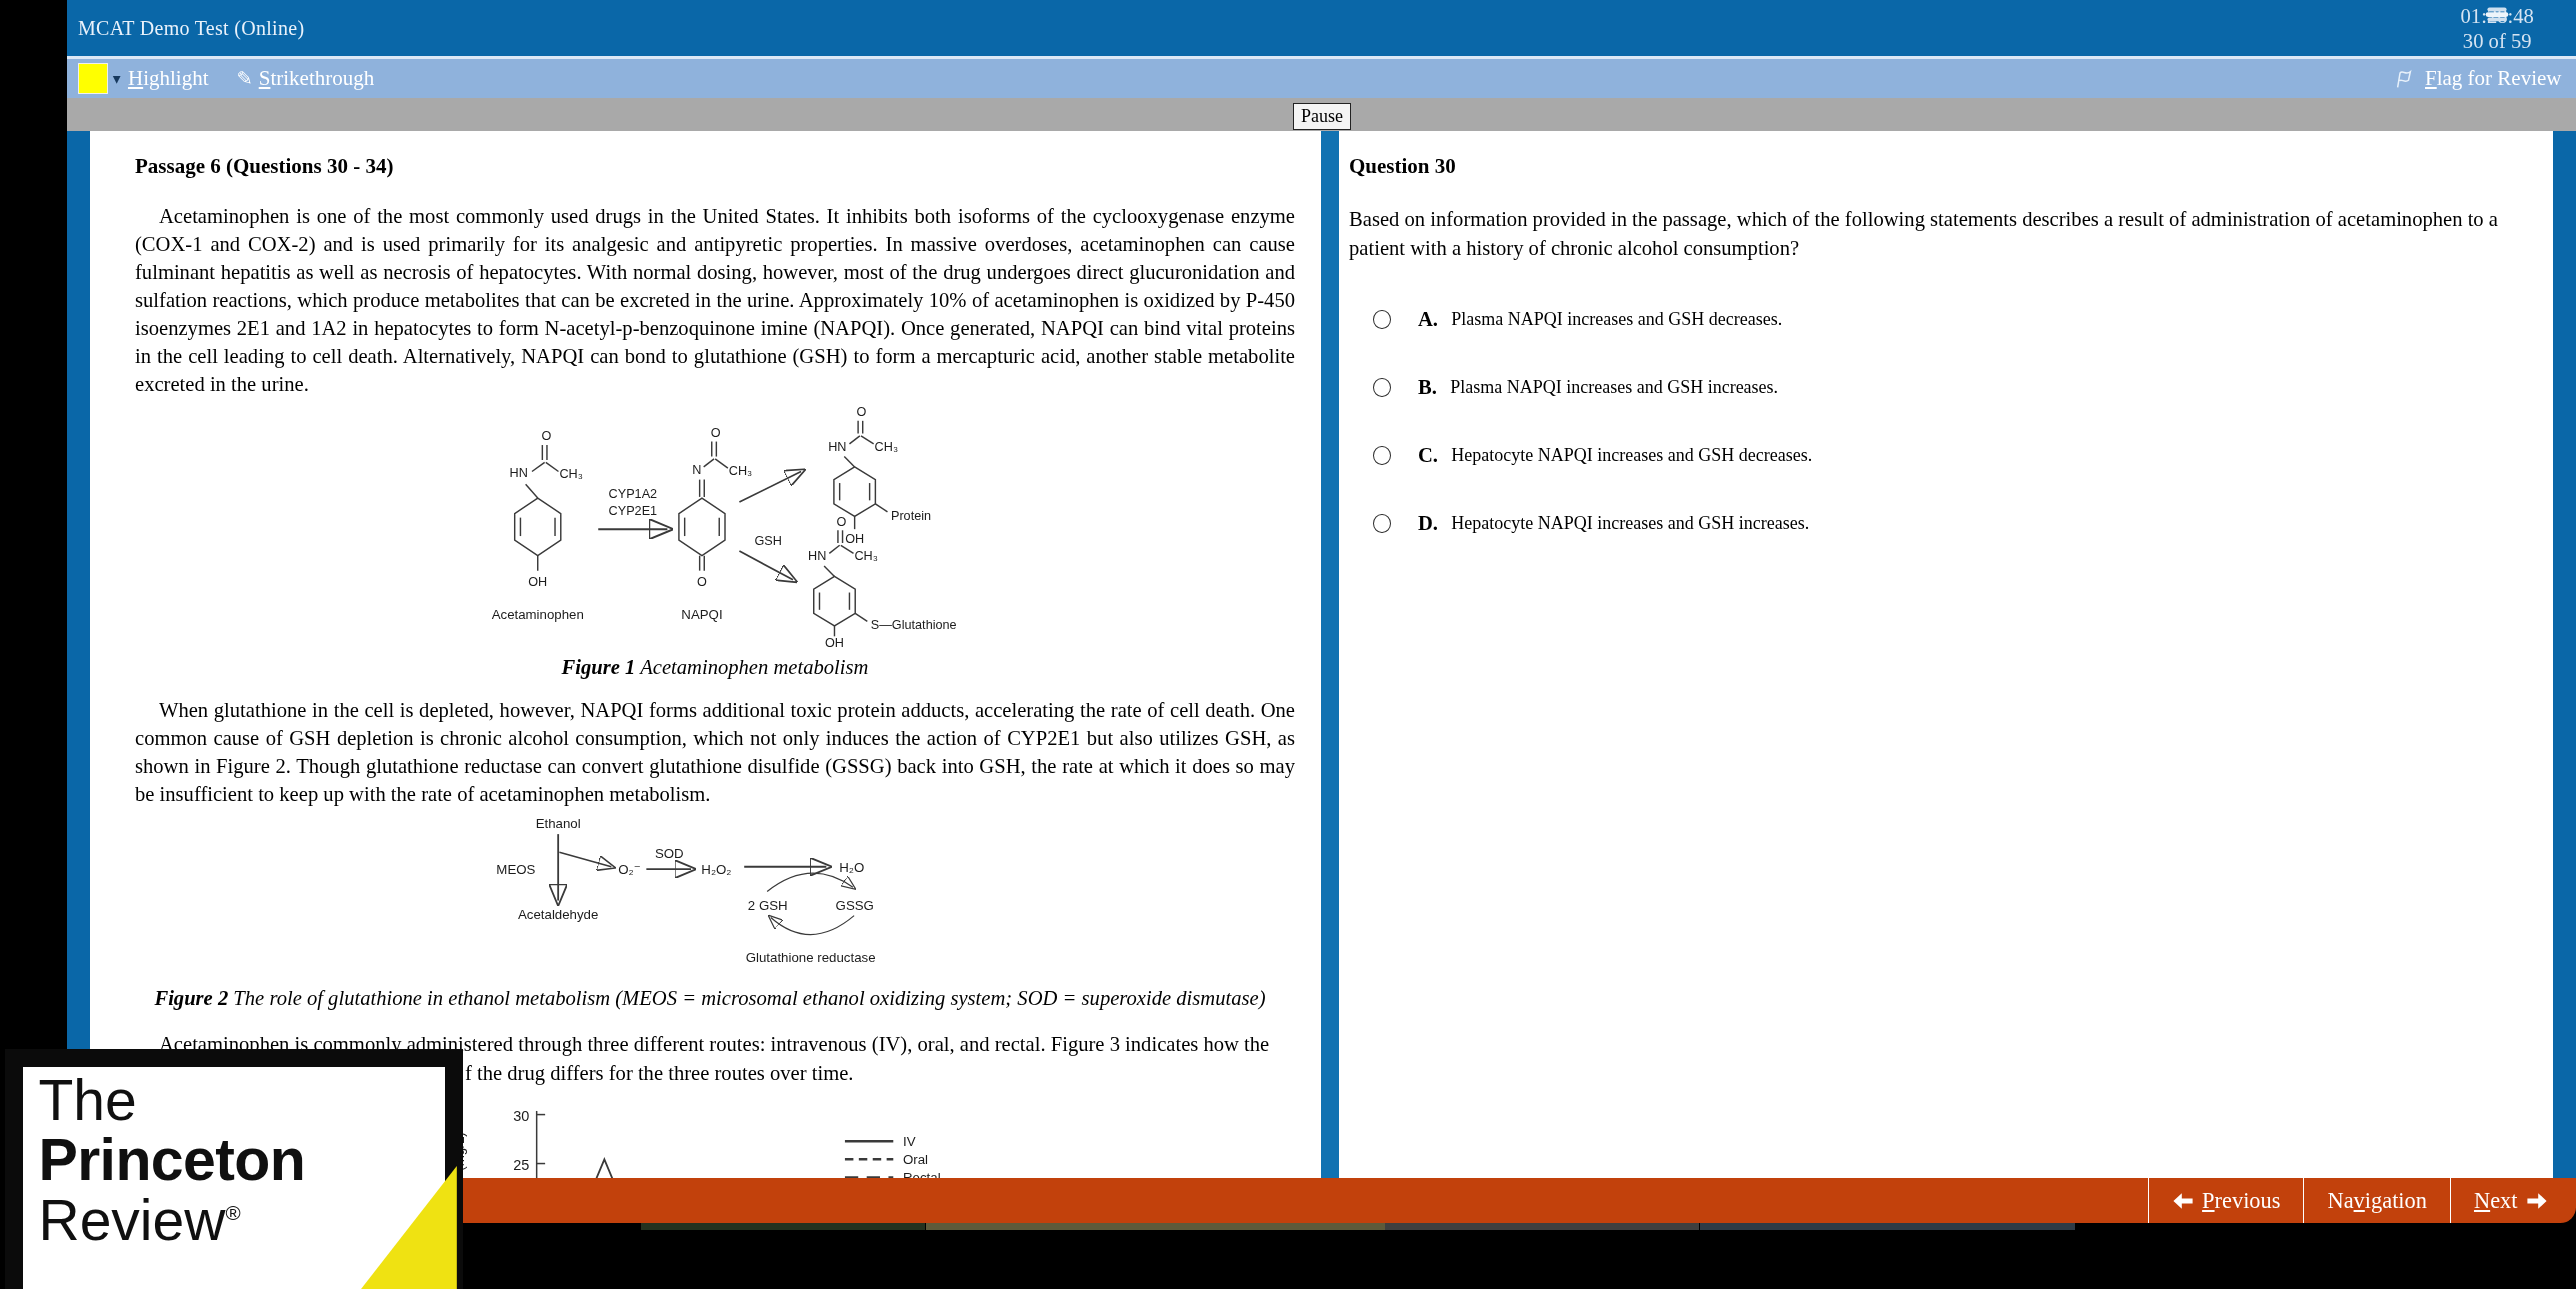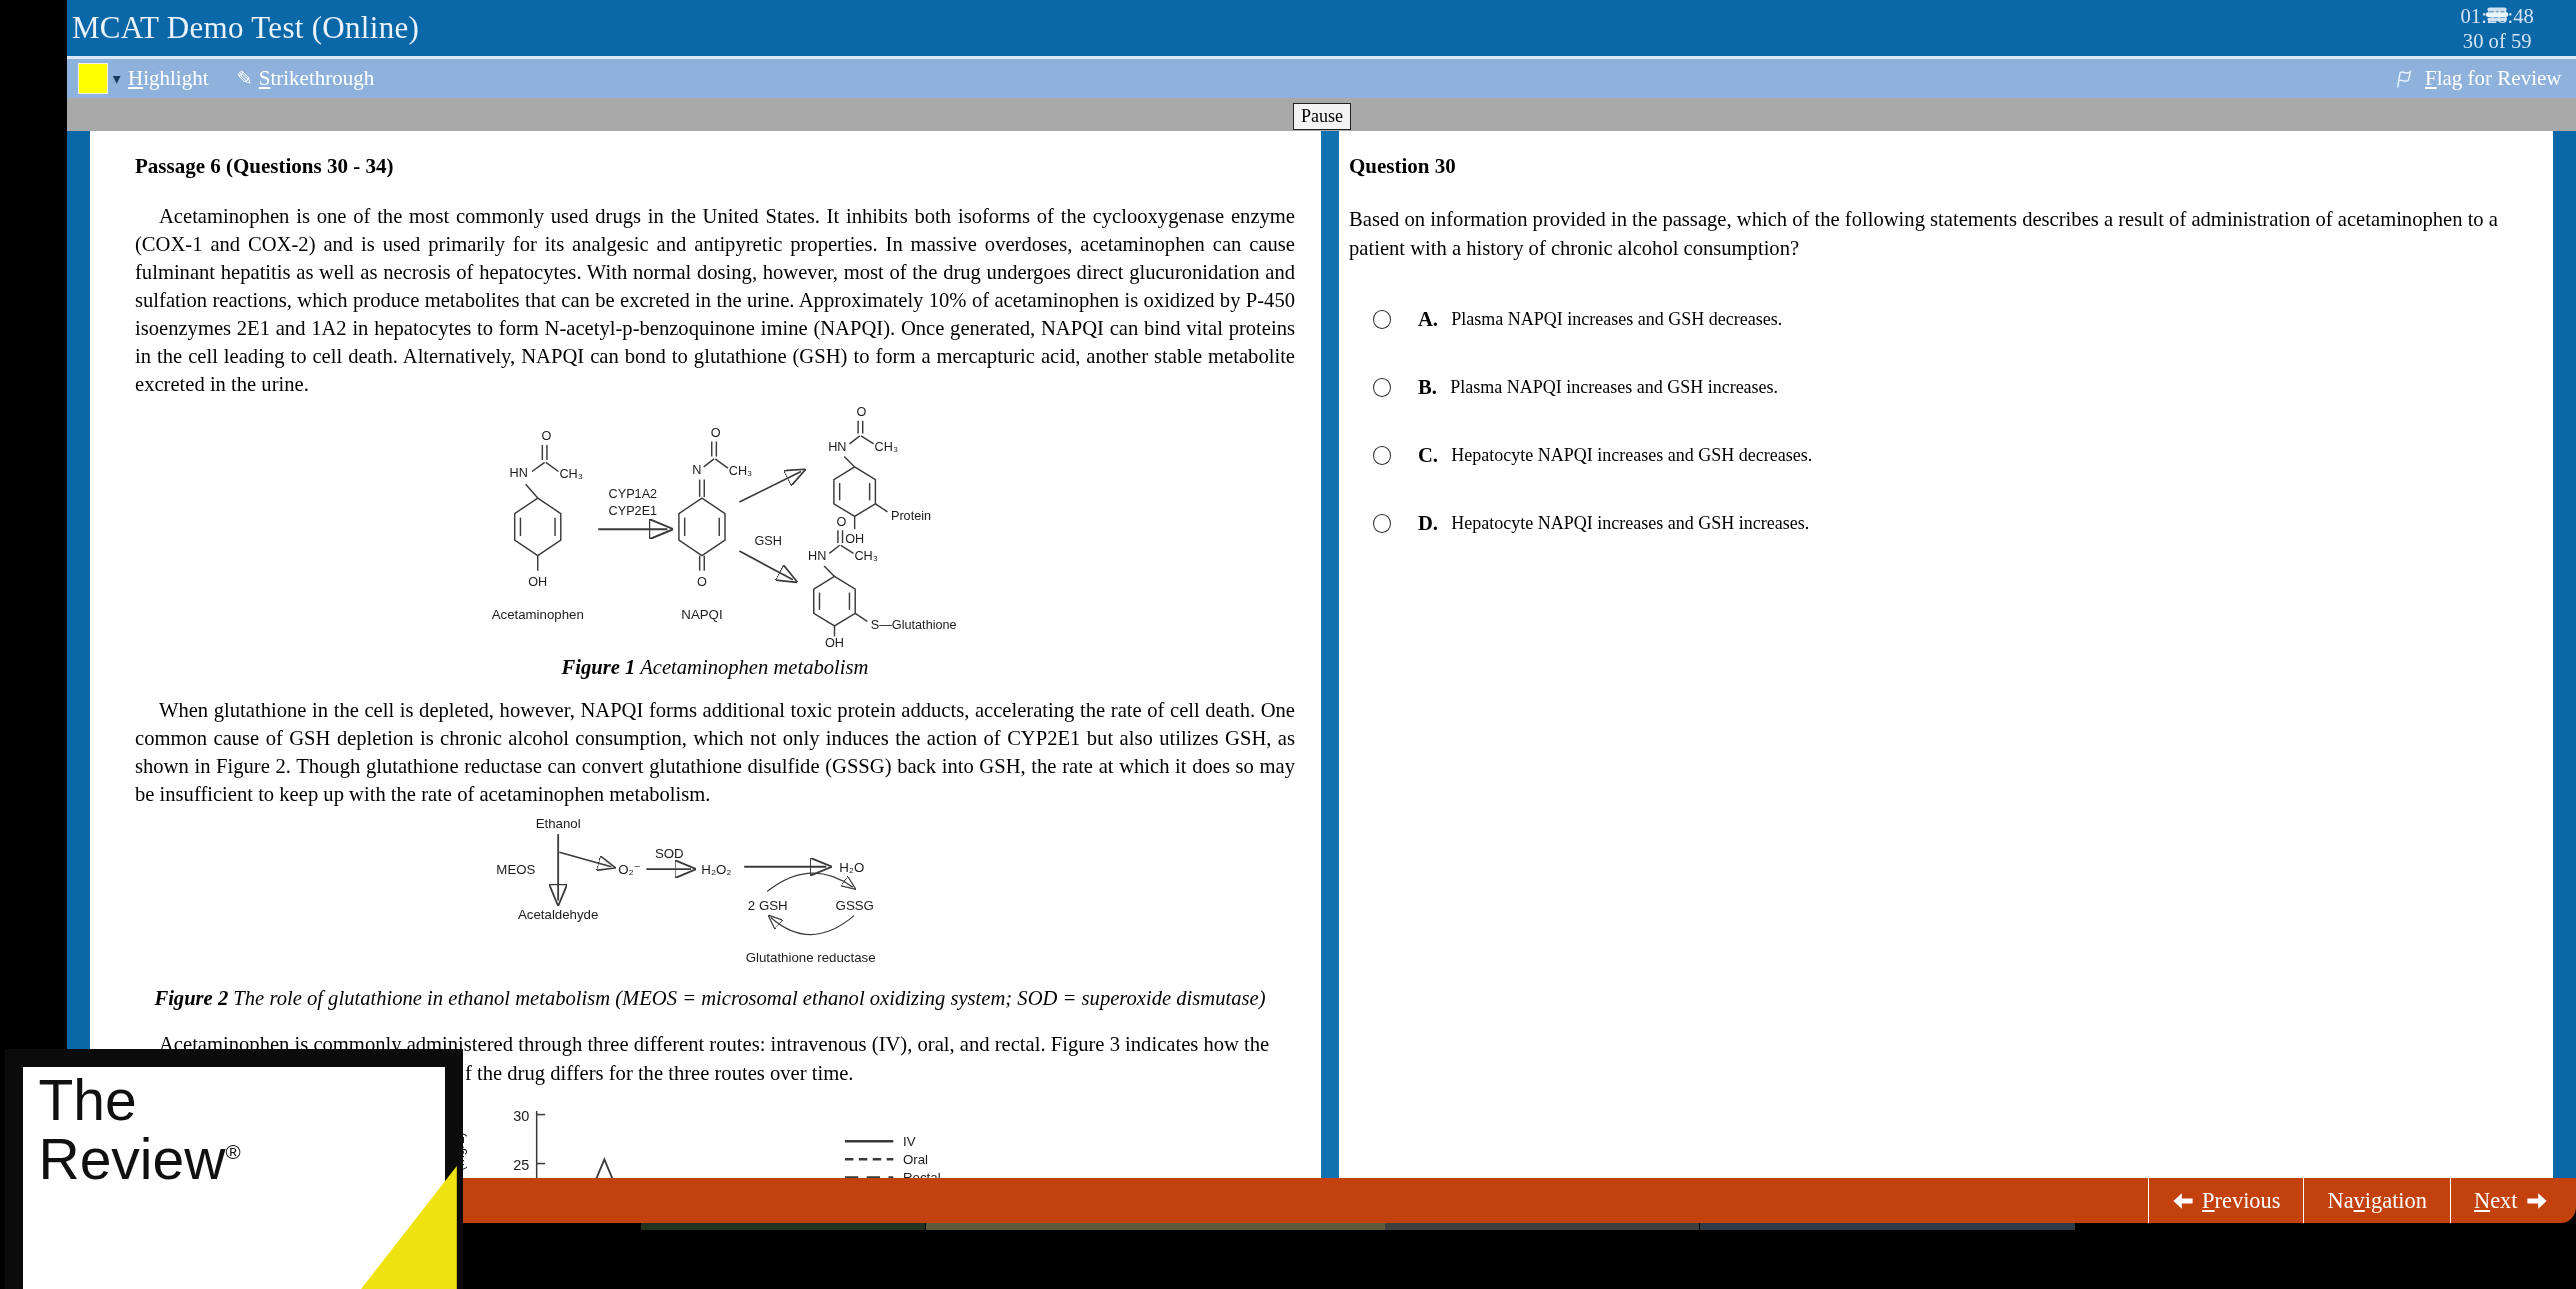--- a/index.html
+++ b/index.html
@@ -2,22 +2,22 @@
 <html style="font-size:9.7px"><head>
 <meta charset="utf-8">
 <style>
   html,body{margin:0;padding:0;}
   body{width:2576px;height:1289px;background:#000;overflow:hidden;position:relative;
        font-family:"Liberation Serif",serif;color:#000;}
   .app{position:absolute;left:67px;top:0;width:2509px;height:1289px;}
 
   
   .header{position:absolute;left:0;top:0;right:0;height:56px;background:#0a67a8;}
-  .title{position:absolute;left:5px;top:50%;transform:translateY(-50%);
-         font-size:31px;color:#eaf2fb;letter-spacing:0.3px;}
+  .title{position:absolute;left:11px;top:50%;transform:translateY(-50%);
+         font-size:20px;color:#eaf2fb;letter-spacing:0.3px;}
   .hdr-right{position:absolute;right:9.7px;top:2.4px;color:#d6e4f2;font-size:20.6px;}
   .hdr-row{display:flex;align-items:center;justify-content:flex-end;gap:7.3px;height:25.4px;flex-direction:column;}
   .sep-line{position:absolute;top:56px;left:0;right:0;height:3px;background:#dce8f6;}
 
   
   .toolbar{position:absolute;top:59px;left:0;right:0;height:39px;background:#8fb2dc;
            display:flex;align-items:center;color:#fff;font-size:21px;}
   .swatch{width:28px;height:29px;background:#ffff00;border:1.8px solid #efefef;margin-left:11px;cursor:pointer;}
   .caret{color:#17395e;font-size:15.7px;margin:0 7.3px 0 4.8px;}
   .tool{margin-right:28px;display:flex;align-items:center;gap:6px;cursor:pointer;}
@@ -349,18 +349,19 @@
   <div class="sliver" style="left:574px;width:284px;background:#23321f;"></div>
   <div class="sliver" style="left:859px;width:460px;background:#5e5a3a;"></div>
   <div class="sliver" style="left:1318px;width:314px;background:#3f3f3f;"></div>
   <div class="sliver" style="left:1633px;width:375px;background:#2e3b46;"></div>
 </div>
 
 <div class="logo">
   <div class="logo-inner">
     <div class="logo-text">
       <div class="l1">The</div>
+      <div class="l2">Princeton</div>
       <div class="l3"><span>Review</span><span class="reg">®</span></div>
     </div>
   </div>
   <div class="tri"></div>
 </div>
 
 
 </body></html>

